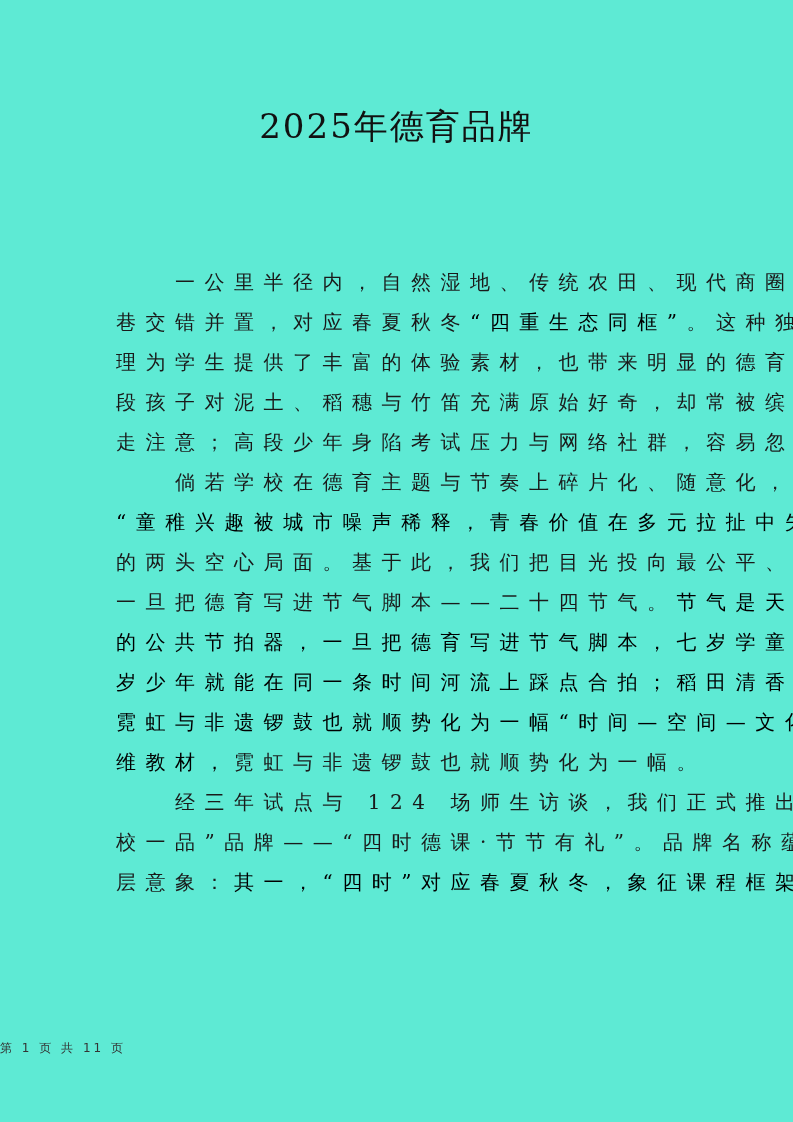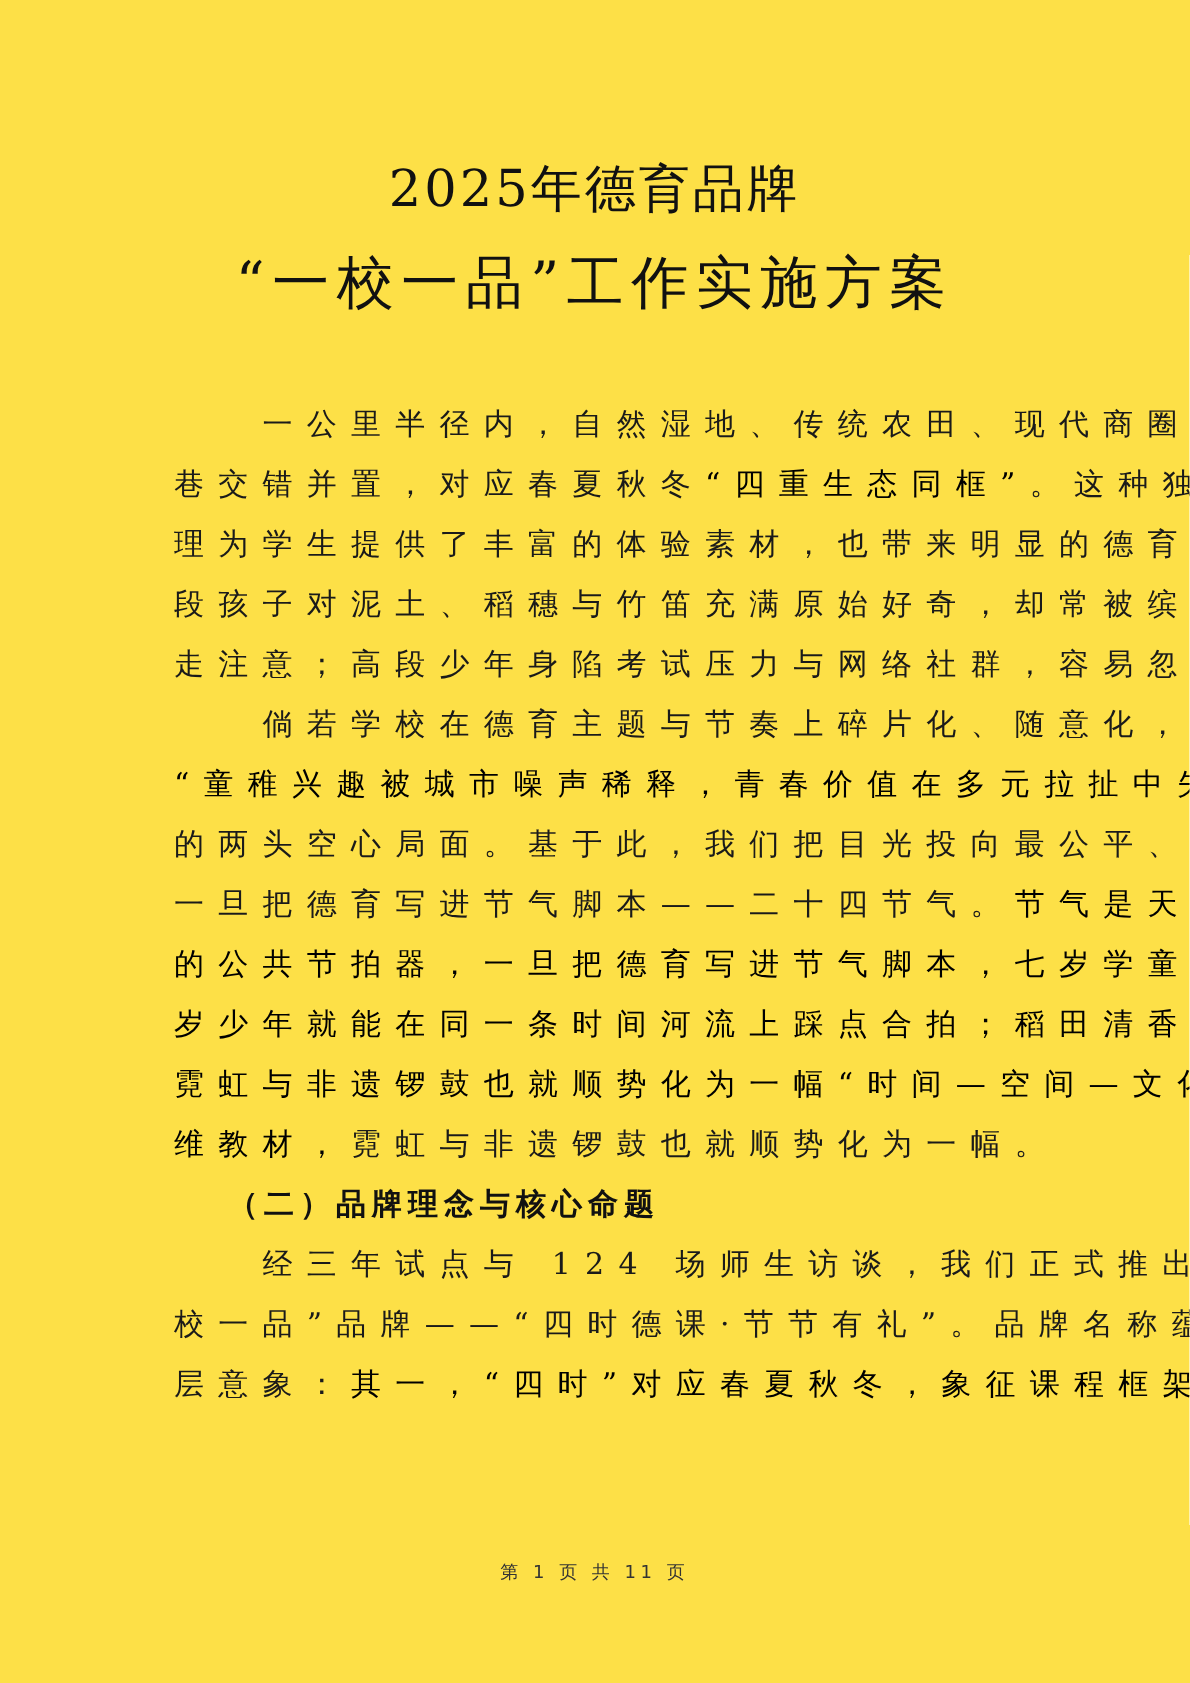--- a/index.html
+++ b/index.html
@@ -1,70 +1,68 @@
 <!DOCTYPE html>
 <html><head>
 <meta charset="utf-8">
 <style>
   html, body { margin: 0; padding: 0; background: #ffffff; }
   body {
     width: 793px; height: 1122px; position: relative; overflow: hidden;
     font-family: "DejaVu Serif", "Liberation Serif", serif; color: #1a1a1a;
   }
-  .page { position: absolute; left: 0; top: 0; width: 793px; height: 1122px; background: #fde047; }
+  .page { position: absolute; left: 0; top: 0; width: 793px; height: 1122px; background: #5eead4; }
   .title {
     position: absolute; left: 0; width: 793px; text-align: center; color: #111;
     white-space: nowrap;
   }
   .t1 { top: 104px; font-size: 34px; line-height: 44px; letter-spacing: 2px; }
   .t2 { top: 162px; font-size: 38px; line-height: 52px; letter-spacing: 5px; }
   .t3 { top: 218px; font-size: 29px; line-height: 40px; letter-spacing: 3px; }
   .body {
     position: absolute; left: 116px; width: 566px; font-size: 20px;
     line-height: 40px;
   }
   .line {
     height: 40px; white-space: nowrap; overflow: visible;
     letter-spacing: 9.5px; display: block;
   }
   .indent { padding-left: 59px; }
   .b { font-weight: normal; color: #000; }
   .heading { padding-left: 36px; font-weight: bold; letter-spacing: 4px; color: #111; }
   .footer {
-    position: absolute; top: 1040px; left: 0; width: 793px; text-align: center;
+    position: absolute; top: 1040px; left: 0; width: 793px; text-align: left;
     font-size: 12px; color: #333; letter-spacing: 3px;
     font-family: "DejaVu Sans", "Liberation Sans", sans-serif;
   }
 </style>
 </head>
 <body>
 
 <div class="page">
   <div class="title t1">2025年德育品牌</div>
-  <div class="title t2">“一校一品”工作实施方案</div>
 
   <div class="body" id="body-text" style="top:262px;">
       <div>
         <div class="line indent"><span>一公里半径内，自然湿地、传统农田、现代商圈与民俗街</span></div>
         <div class="line"><span>巷交错并置，对应春夏秋冬</span><span class="b">“四重生态同框”</span><span>。这种独特地</span></div>
         <div class="line"><span>理为学生提供了丰富的体验素材，也带来明显的德育痛点：低</span></div>
         <div class="line"><span>段孩子对泥土、稻穗与竹笛充满原始好奇，却常被缤纷商圈吸</span></div>
         <div class="line"><span>走注意；高段少年身陷考试压力与网络社群，容易忽略四季更</span></div>
       </div>
       <div>
         <div class="line indent"><span>倘若学校在德育主题与节奏上碎片化、随意化，势必出现</span></div>
         <div class="line"><span class="b">“童稚兴趣被城市噪声稀释，青春价值在多元拉扯中失焦”</span></div>
         <div class="line"><span>的两头空心局面。基于此，我们把目光投向最公平、最古老、</span></div>
         <div class="line"><span>一旦把德育写进节气脚本——二十四节气。</span><span class="b">节气是天地运行</span></div>
         <div class="line"><span class="b">的公共节拍器，一旦把德育写进节气脚本，七岁学童与十五</span></div>
         <div class="line"><span class="b">岁少年就能在同一条时间河流上踩点合拍；稻田清香、商圈</span></div>
         <div class="line"><span class="b">霓虹与非遗锣鼓也就顺势化为一幅“时间—空间—文化”三</span></div>
         <div class="line"><span class="b">维教材，</span><span>霓虹与非遗锣鼓也就顺势化为一幅。</span></div>
       </div>
-      <div class="line heading">（二）品牌理念与核心命题</div>
       <div>
         <div class="line indent"><span>经三年试点与 124 场师生访谈，我们正式推出德育“一</span></div>
         <div class="line"><span>校一品”品牌——“四时德课·节节有礼”。品牌名称蕴含三</span></div>
         <div class="line"><span>层意象：</span><span class="b">其一，“四时”对应春夏秋冬，象征课程框架全年</span></div>
       </div>
     </div>
 
   <div class="footer">第 1 页 共 11 页</div>
 </div>
 

